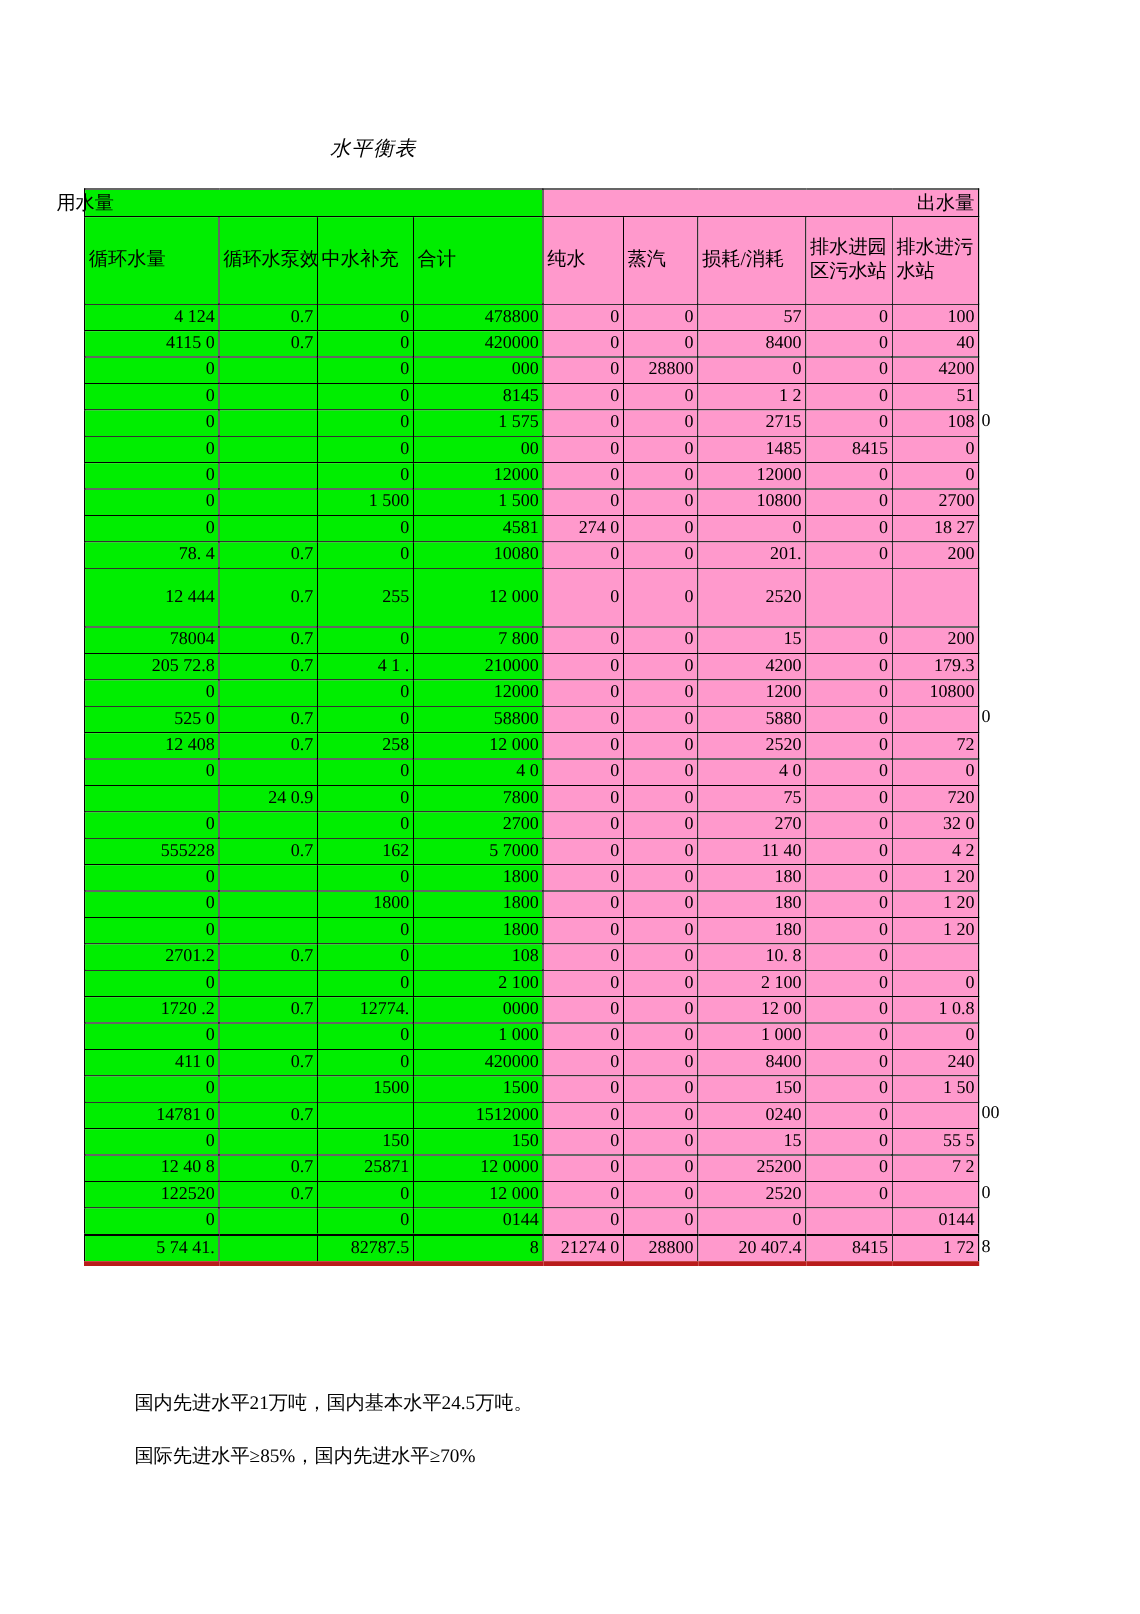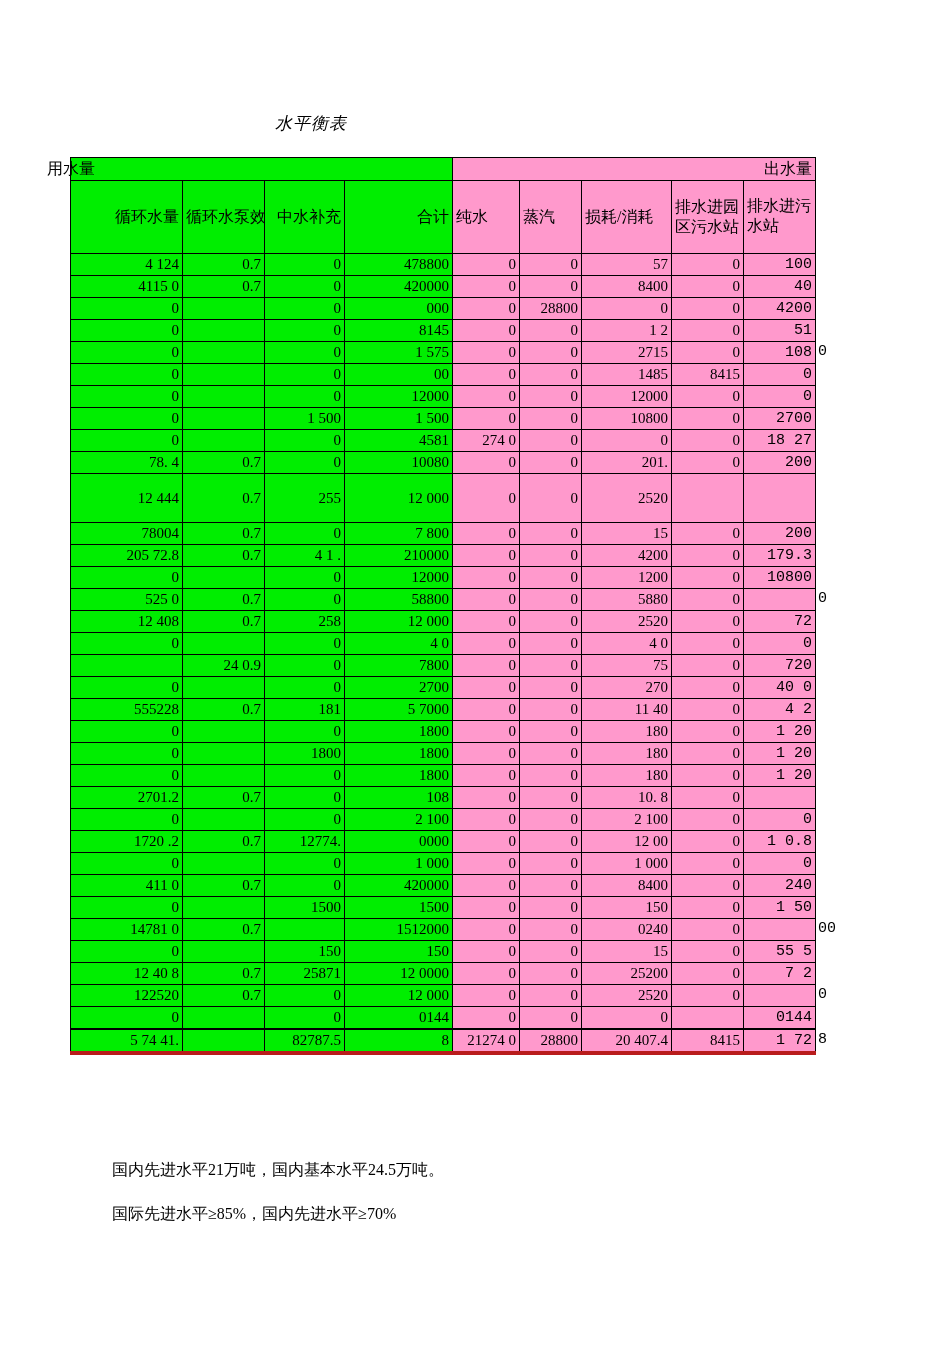--- a/index.html
+++ b/index.html
@@ -62,21 +62,21 @@
   }
   .grp .ovl {
     position: absolute;
     left: -24px;
     top: 1px;
     white-space: nowrap;
   }
 
   .hdr {
     height: 72px;
-    text-align: right;
+    text-align: left;
     vertical-align: middle;
     font-size: 16px;
     line-height: 20px;
     white-space: normal;
   }
   .hdr.lefttxt {
     text-align: left;
     white-space: normal;
   }
 
@@ -94,21 +94,21 @@
 
   tr.total td.num {
     border-top: 2px solid #000000;
     border-bottom: 4px solid #b91c1c;
   }
 
   
   .bt { border-top-width: 2px; }
   .bb { border-bottom-width: 2px; }
   .bl { border-left-width: 2px; }
-  .br { border-right-width: 2px; font-family: Liberation Mono, monospace; }
+  .br { border-right-width: 2px; }
 
   
   .ovr-r {
     position: absolute;
     top: 1px;
     left: 100%;
     margin-left: 3px;
     white-space: nowrap;
     font-size: 15px;
     background: transparent;
@@ -366,26 +366,26 @@
         </tr>
         <tr>
           <td class="num green bl">0</td>
           <td class="num green"></td>
           <td class="num green">0</td>
           <td class="num green">2700</td>
           <td class="num pink">0</td>
           <td class="num pink">0</td>
           <td class="num pink">270</td>
           <td class="num pink">0</td>
-          <td class="num pink br">40   0</td>
+          <td class="num pink br">32   0</td>
         </tr>
         <tr>
           <td class="num green bl">555228</td>
           <td class="num green">0.7</td>
-          <td class="num green">181</td>
+          <td class="num green">162</td>
           <td class="num green">5   7000</td>
           <td class="num pink">0</td>
           <td class="num pink">0</td>
           <td class="num pink">11   40</td>
           <td class="num pink">0</td>
           <td class="num pink br">4   2</td>
         </tr>
         <tr>
           <td class="num green bl">0</td>
           <td class="num green"></td>

